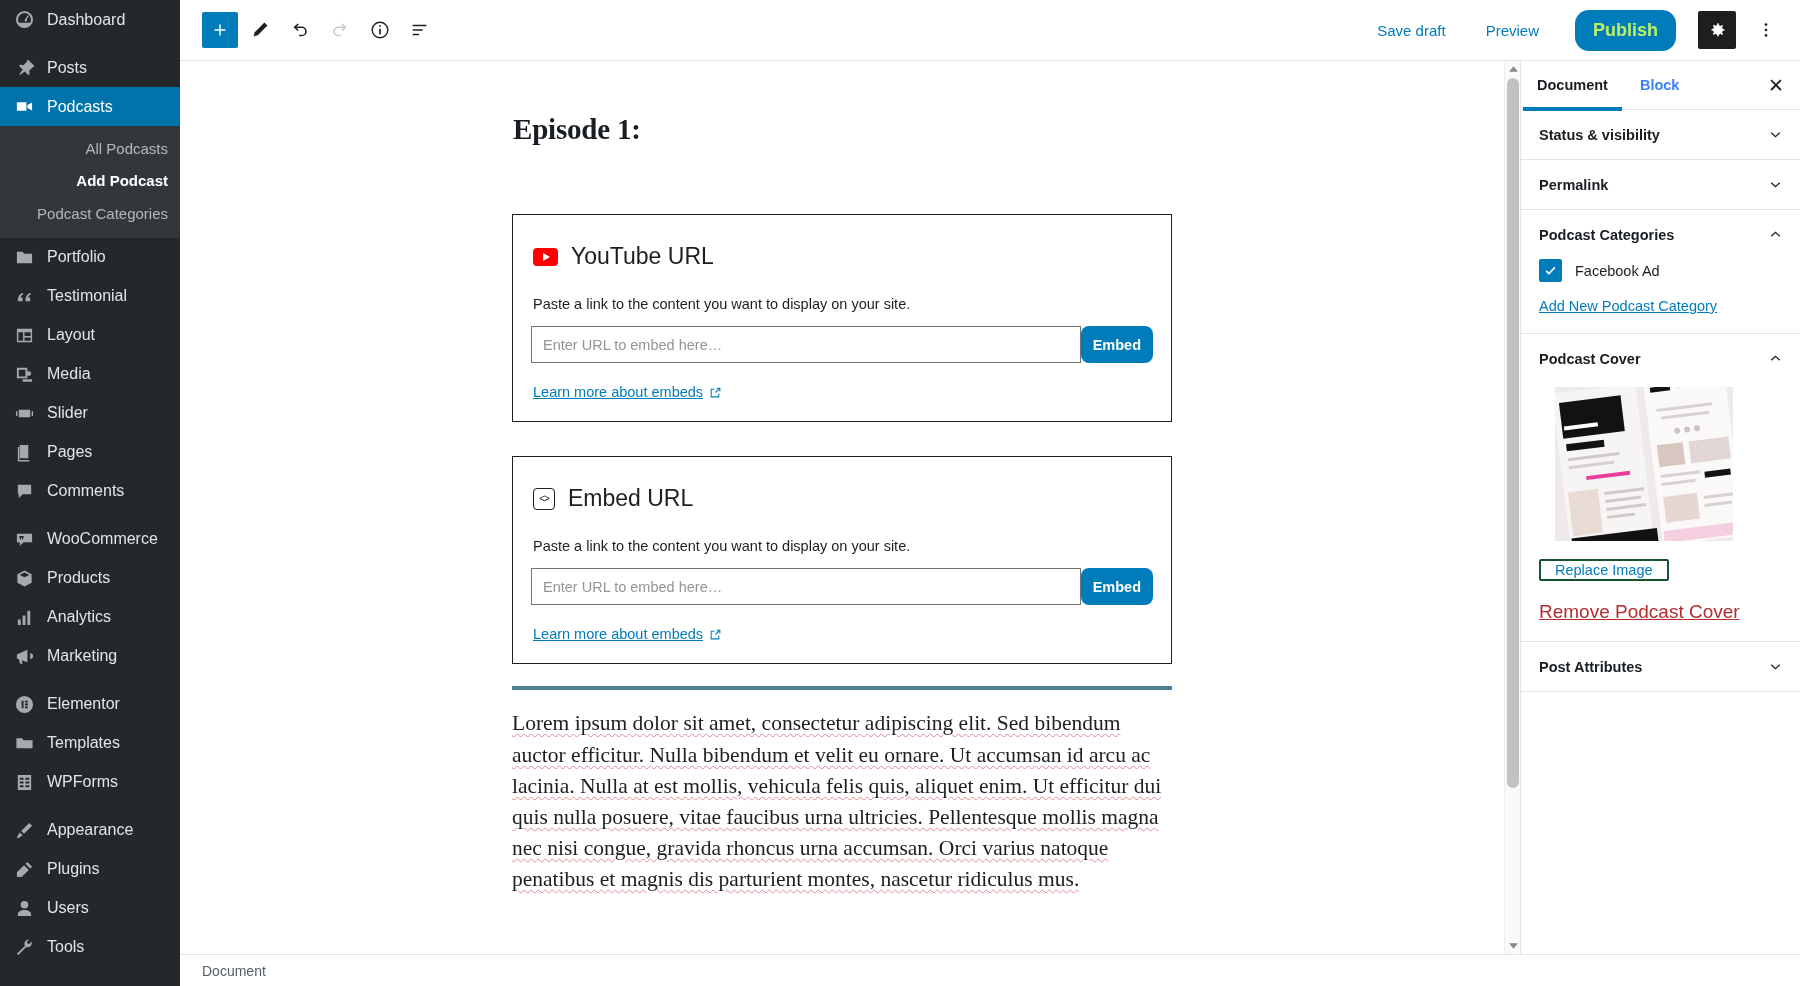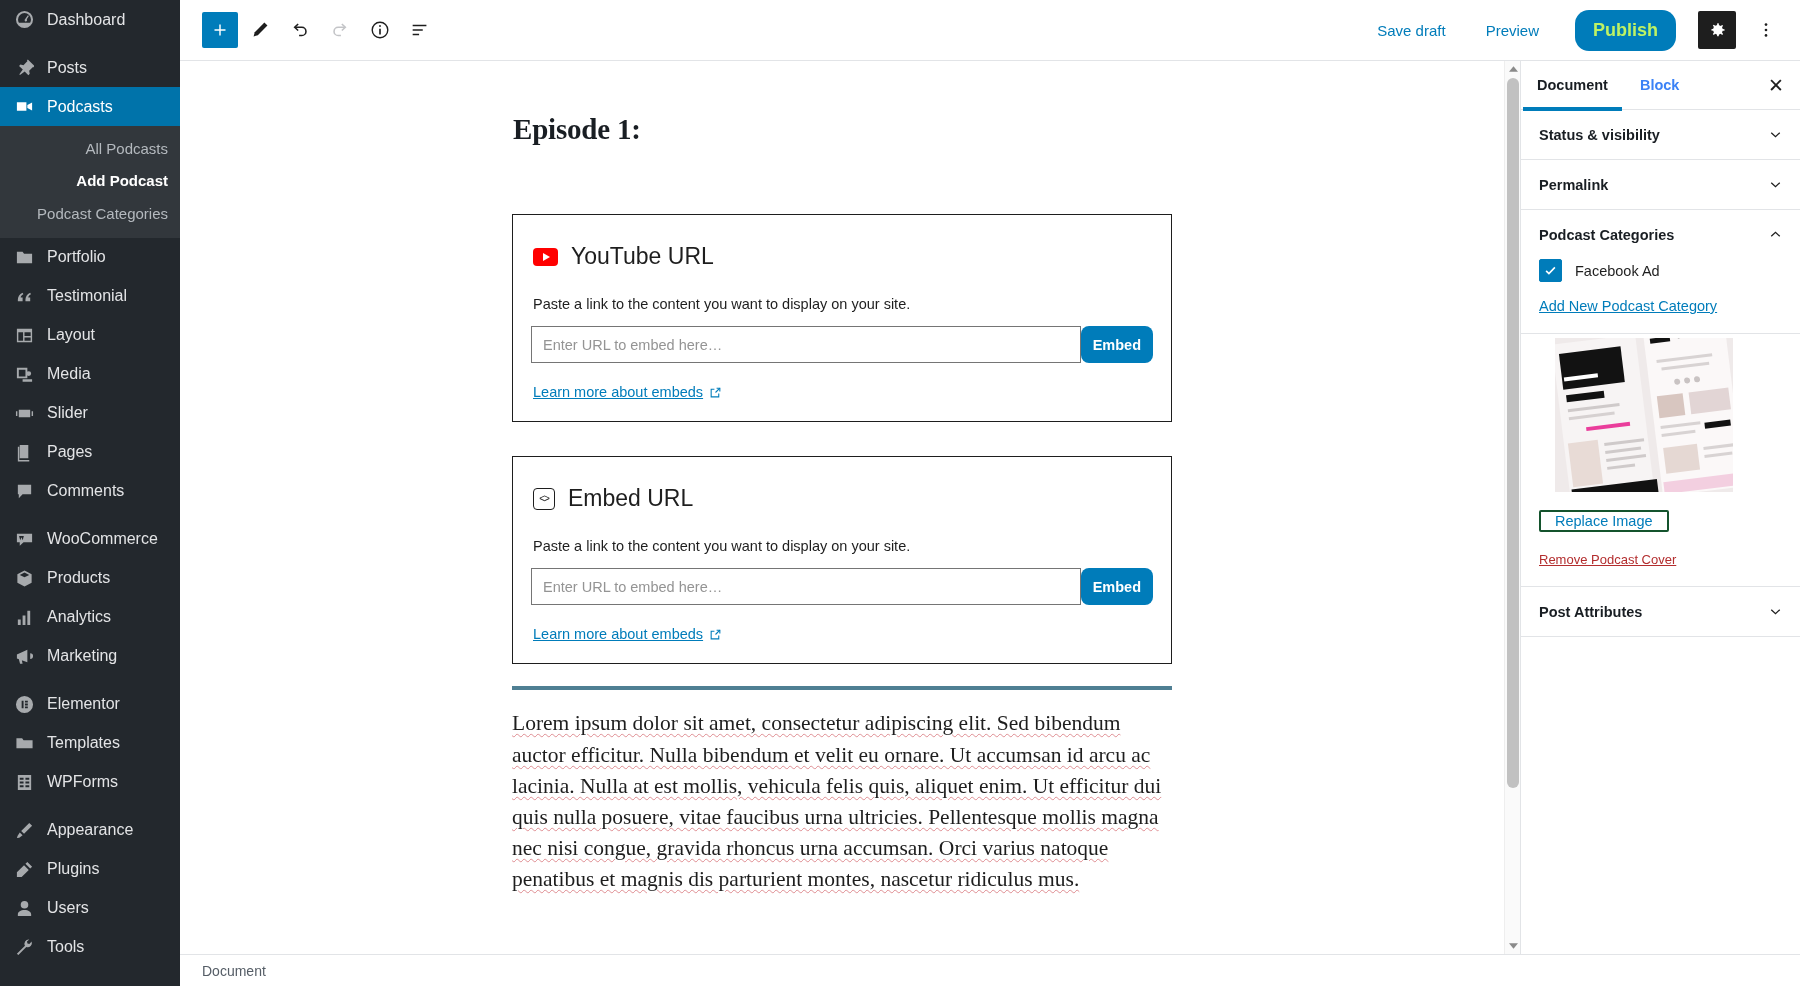--- a/index.html
+++ b/index.html
@@ -234,21 +234,21 @@
   .cover-thumb {
     width: 178px; height: 154px; margin: 4px 0 18px 16px;
     position: relative; overflow: hidden; background: #efe9ea;
   }
   .btn-secondary {
     display: inline-block; border: 2px solid #14532d; color: #007cba;
     background: #fff; font-size: 14.5px; padding: 1px 14px; cursor: pointer;
     border-radius: 2px; font-family: inherit;
   }
   .link-danger {
-    display: inline-block; margin-top: 20px; font-size: 13px;
+    display: inline-block; margin-top: 20px; font-size: 19px;
     color: #b32d2e; text-decoration: underline; cursor: pointer;
   }
 
   
   .status-bar {
     height: 32px; flex: 0 0 32px; background: #fff;
     border-top: 1px solid #e2e4e7; display: flex; align-items: center;
     padding-left: 22px; font-size: 14px; color: #555d66;
   }
 </style>
@@ -639,20 +639,28 @@
                     <path d="M5 12.5l4.5 4.5L19 7"></path>
                   </svg>
               </span>
               <span class="check-label">Facebook Ad</span>
             </label>
             <a class="sb-link">Add New Podcast Category</a>
           </div>
         </div>
 
         <div class="panel">
+          <div class="panel-head">
+            <span>Podcast Cover</span>
+            <span class="chev">
+              <svg width="17" height="17" viewBox="0 0 24 24" fill="none" stroke="currentColor" stroke-width="1.8">
+                  <path d="M6 14.5l6-5.5 6 5.5"></path>
+                </svg>
+            </span>
+          </div>
           <div class="panel-body">
             <div class="cover-thumb">
               <svg width="178" height="154" viewBox="0 0 178 154">
                 <rect width="178" height="154" fill="#efeaea"></rect>
                 <g transform="rotate(-7 89 77)">
                   <rect x="6" y="-4" width="84" height="160" fill="#f7f4f4"></rect>
                   <rect x="12" y="6" width="62" height="36" fill="#121212"></rect>
                   <rect x="14" y="30" width="34" height="4" fill="#fff"></rect>
                   <rect x="14" y="48" width="38" height="7" fill="#121212"></rect>
                   <rect x="14" y="62" width="52" height="3" fill="#cfcaca"></rect>

